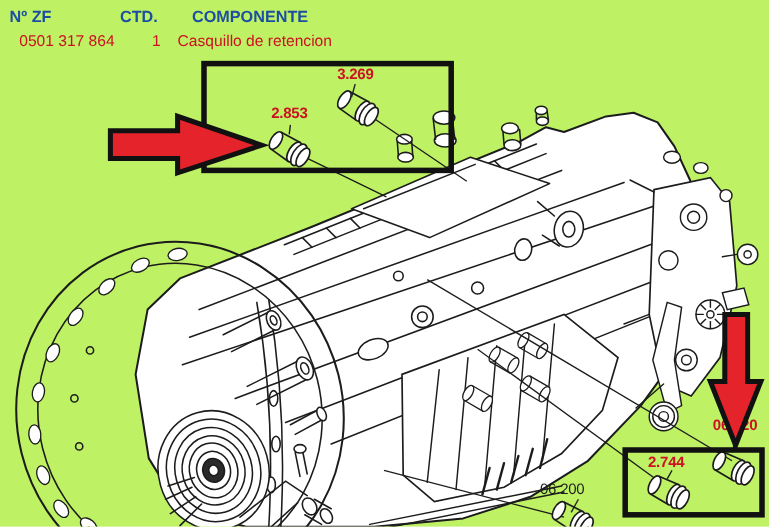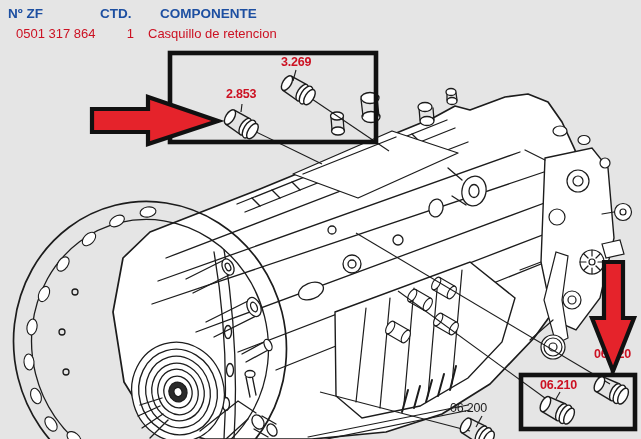--- a/index.html
+++ b/index.html
@@ -1,16 +1,16 @@
 <!DOCTYPE html>
 <html><head>
 <meta charset="utf-8">
 <style>
   html,body{margin:0;padding:0;background:#fff;}
-  .stage{position:relative;width:641px;height:439px;background:#e5e5e5;overflow:hidden;
+  .stage{position:relative;width:641px;height:439px;background:#bef264;overflow:hidden;
          font-family:"Liberation Sans",sans-serif;}
   svg.layer{position:absolute;left:0;top:0;}
   .art{z-index:1;}
   .arrows{z-index:3;pointer-events:none;}
   .hd{position:absolute;z-index:2;font-weight:bold;color:#1d4fa1;font-size:13.5px;white-space:nowrap;}
   .hv{position:absolute;z-index:2;color:#cc1122;font-size:13px;white-space:nowrap;}
   .qty{width:34px;text-align:right;display:inline-block;}
   .callout{position:absolute;z-index:2;font-weight:bold;font-size:12.5px;color:#cc1122;
            letter-spacing:-0.2px;white-space:nowrap;}
   .callout.black{color:#1c1c1c;font-weight:normal;}
@@ -234,21 +234,21 @@
     <use href="#bushing" transform="translate(611,390) rotate(27)"></use>
     <use href="#bushing" transform="translate(477,432) rotate(30)"></use>
 
     <rect x="170" y="53" width="206" height="89" fill="none" stroke-width="4.6" stroke="#111111"></rect>
     <rect x="521" y="375" width="114" height="54" fill="none" stroke-width="4.6" stroke="#111111"></rect>
   </svg>
 
   <span class="callout" style="left:281px;top:55px">3.269</span>
   <span class="callout" style="left:226px;top:87px">2.853</span>
   <span class="callout" style="left:594px;top:347px">06.220</span>
-  <span class="callout" style="left:540px;top:378px">06.210</span>
+  <span class="callout" style="left:540px;top:378px">2.744</span>
   <span class="callout black" style="left:450px;top:401px">06.200</span>
 
   <svg class="layer arrows" width="641" height="439" viewBox="0 0 641 439">
     <polygon points="92,109 148,109 148,97 218,121 148,144 148,132 92,132" stroke="#111111" stroke-width="4.2" stroke-linejoin="miter" fill="#e5232b"></polygon>
     <polygon points="604,262 623,262 623,318 634,318 613,371 592,318 604,318" stroke="#111111" stroke-width="4.2" stroke-linejoin="miter" fill="#e5232b"></polygon>
   </svg>
 
 </div>
 
 </body></html>

